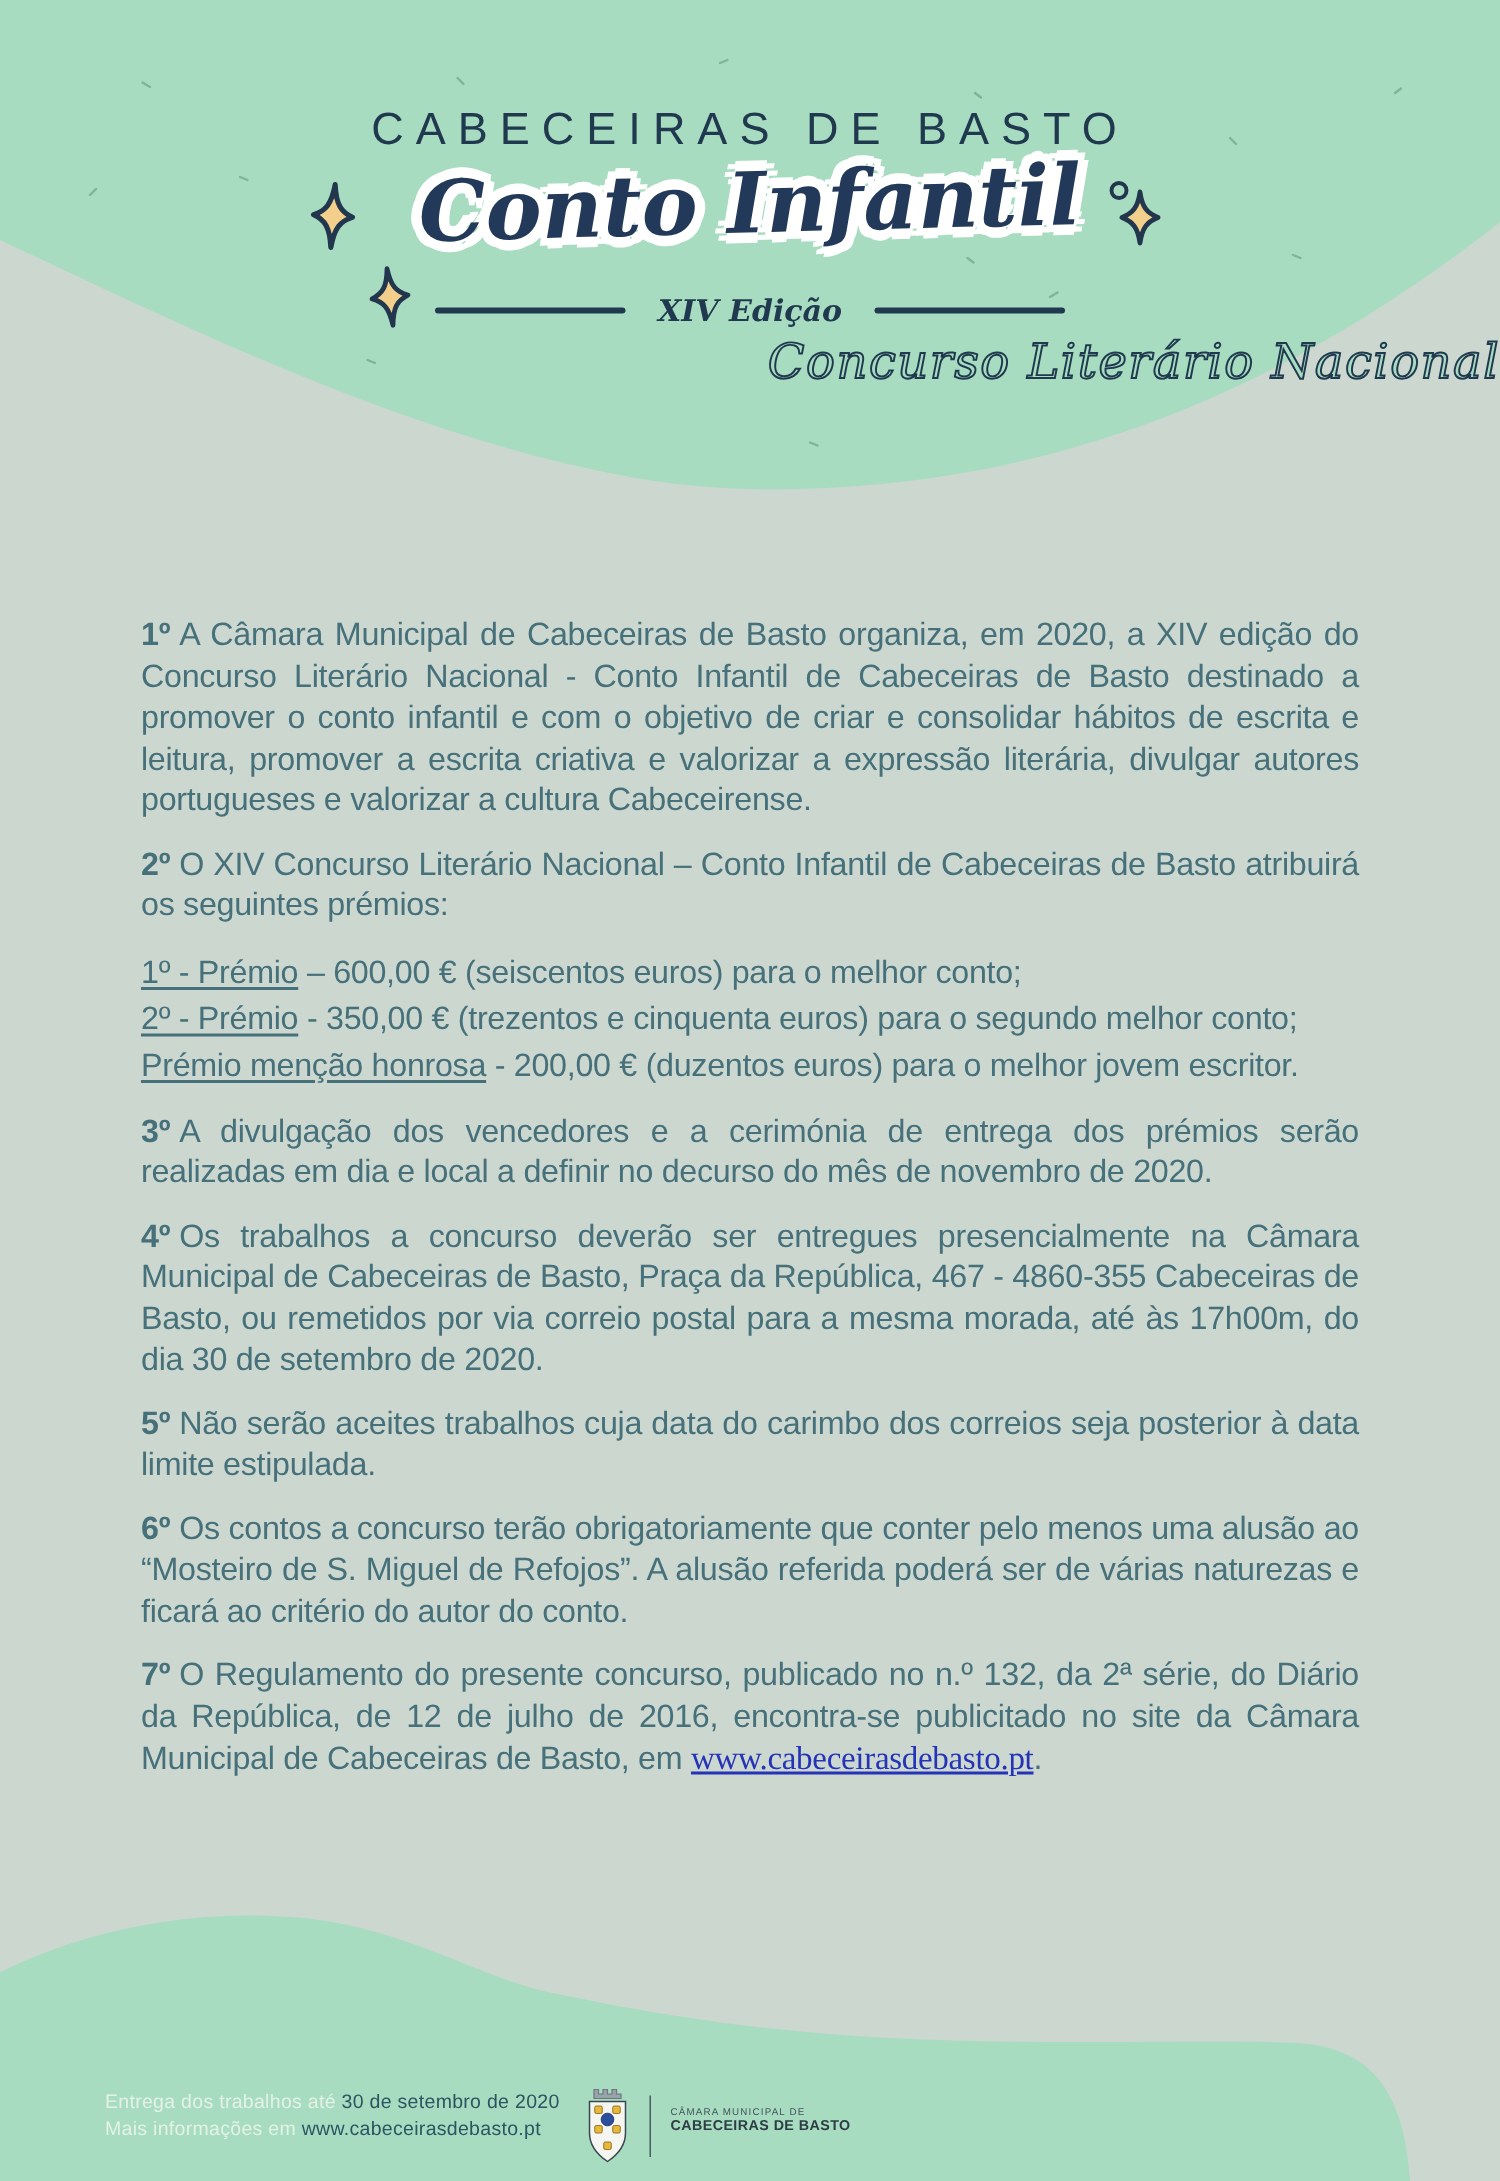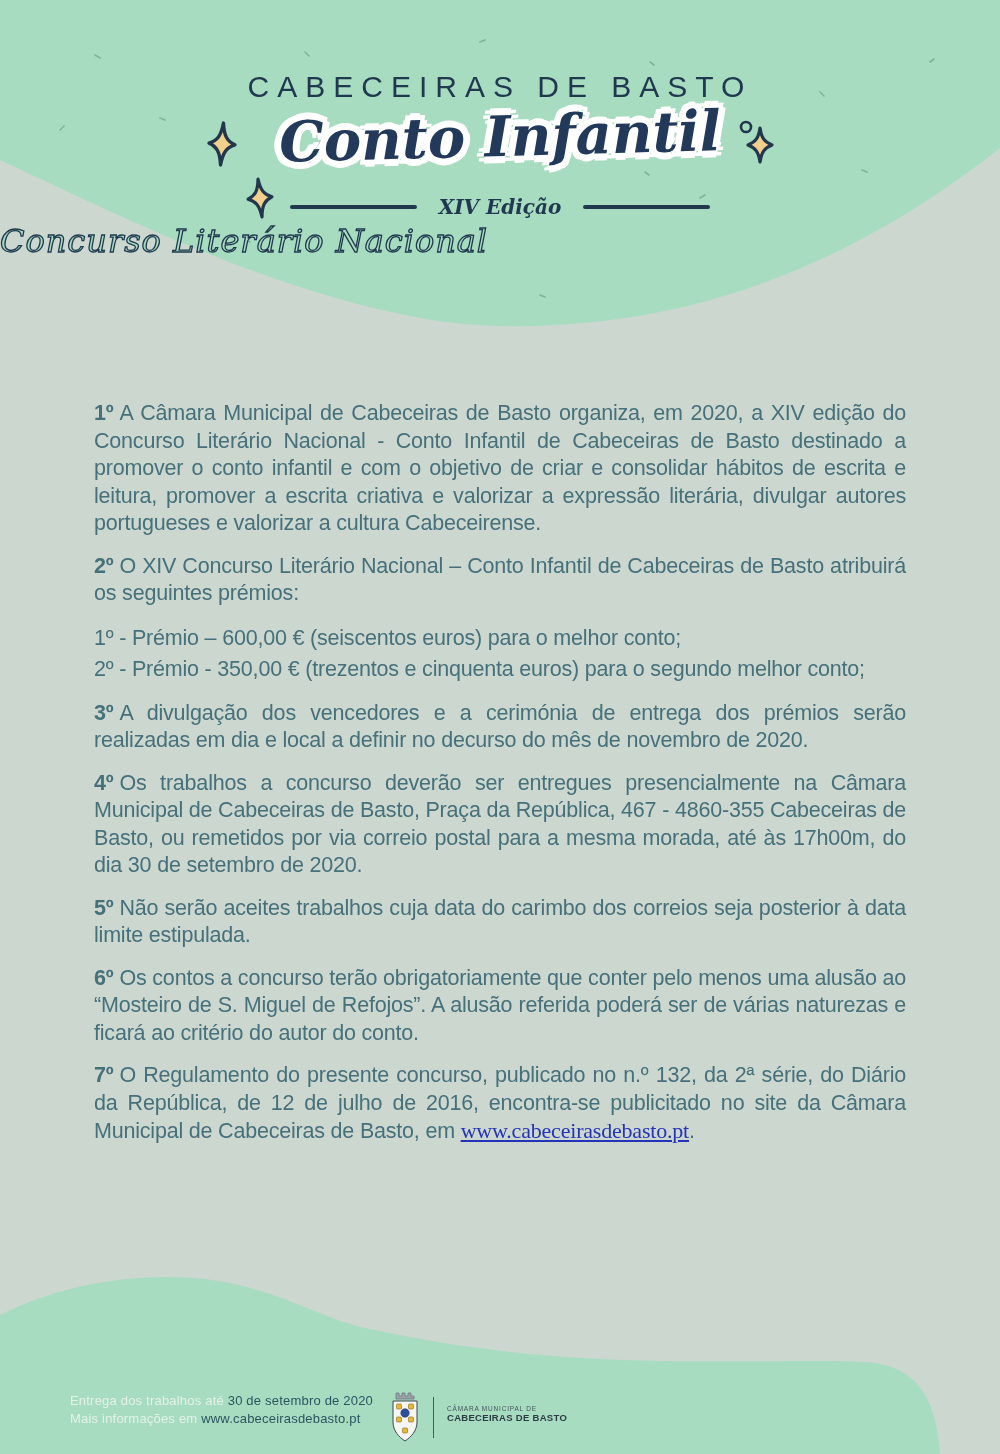--- a/index.html
+++ b/index.html
@@ -23,42 +23,42 @@
   .edition-row{
     position:absolute;top:190px;left:0;width:1000px;height:34px;
     display:flex;align-items:center;justify-content:center;gap:22px;
   }
   .edition-line{width:127px;height:4px;background:#20394e;border-radius:2px;}
   .edition-text{
     font-family:"DejaVu Serif",serif;font-style:italic;font-weight:bold;
     font-size:20px;color:#20394e;white-space:nowrap;
   }
   .contest{
-    position:absolute;top:222px;left:0;width:1000px;text-align:left;
+    position:absolute;top:222px;left:0;width:1000px;text-align:right;
     font-family:"DejaVu Serif",serif;font-style:italic;
     font-size:32px;color:#a7dcc1;
     -webkit-text-stroke:1.3px #20394e;letter-spacing:1px;
   }
   .sparkle{position:absolute;}
   
   .rules-heading{
     position:absolute;top:342px;left:0;width:1000px;text-align:center;
     font-size:25px;font-weight:bold;color:#2d5f68;letter-spacing:.5px;
   }
   .content{
-    position:absolute;top:400px;left:94px;width:812px;
+    position:absolute;top:410px;left:94px;width:812px;
     font-size:21.5px;line-height:27.5px;color:#46707a;
     text-align:justify;letter-spacing:-0.2px;
   }
   .content p{margin:0 0 15px 0;}
   .num{font-weight:bold;margin-right:.28em;}
   .prizes{margin:0 0 15px 0;}
   .prize-line{line-height:31px;text-align:left;}
   .ul{
-    text-underline-offset:3px;
+    text-decoration:underline;text-underline-offset:3px;
     text-decoration-thickness:1.5px;
   }
   .b{font-weight:normal;}
   a.site{
     font-family:"Liberation Serif",serif;color:#2433b8;
     text-decoration:underline;cursor:pointer;font-size:22px;
   }
   
   .footer-text{
     position:absolute;left:70px;top:1392px;font-size:13px;line-height:17.5px;
@@ -118,20 +118,21 @@
 
 
   <div class="content">
     <p><span class="num">1º</span><span>A Câmara Municipal de Cabeceiras de Basto organiza, em 2020, a XIV edição do Concurso Literário Nacional - Conto Infantil de Cabeceiras de Basto destinado a promover o conto infantil e com o objetivo de criar e consolidar hábitos de escrita e leitura, promover a escrita criativa e valorizar a expressão literária, divulgar autores portugueses e valorizar a cultura Cabeceirense.</span></p>
 
     <p><span class="num">2º</span><span>O XIV Concurso Literário Nacional – Conto Infantil de Cabeceiras de Basto atribuirá os seguintes prémios:</span></p>
 
     <div class="prizes">
       <div class="prize-line"><span class="ul">1º - Prémio</span><span> – 600,00 € (seiscentos euros) para o melhor conto;</span></div>
       <div class="prize-line"><span class="ul">2º - Prémio</span><span> - 350,00 € (trezentos e cinquenta euros) para o segundo melhor conto;</span></div>
+      <div class="prize-line"><span class="ul">Prémio menção honrosa</span><span> - 200,00 € (duzentos euros) para o melhor jovem escritor.</span></div>
     </div>
 
     <p><span class="num">3º</span><span>A divulgação dos vencedores e a cerimónia de entrega dos prémios serão realizadas em dia e local a definir no decurso do mês de novembro de 2020.</span></p>
 
     <p><span class="num">4º</span><span>Os trabalhos a concurso deverão ser entregues presencialmente na Câmara Municipal de Cabeceiras de Basto, Praça da República, 467 - 4860-355 Cabeceiras de Basto, ou remetidos por via correio postal para a mesma morada, até às 17h00m, do dia 30 de setembro de 2020.</span></p>
 
     <p><span class="num">5º</span><span>Não serão aceites trabalhos cuja data do carimbo dos correios seja posterior à data limite estipulada.</span></p>
 
     <p><span class="num">6º</span><span>Os contos a concurso terão obrigatoriamente que conter pelo menos uma alusão ao “</span><span class="b">Mosteiro de S. Miguel de Refojos”</span><span>. A alusão referida poderá ser de várias naturezas e ficará ao critério do autor do conto.</span></p>
 

